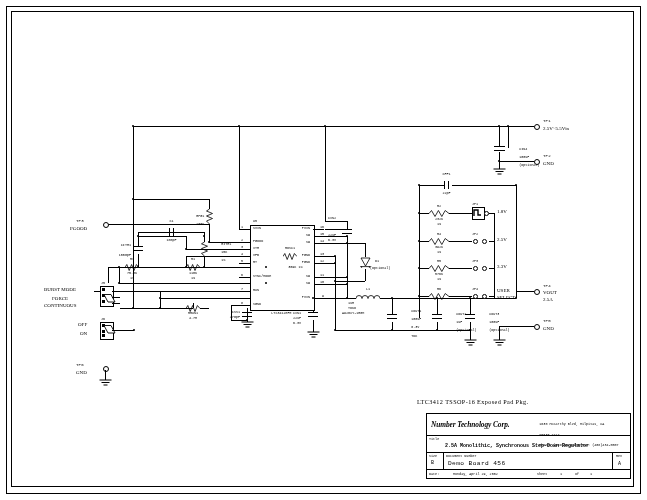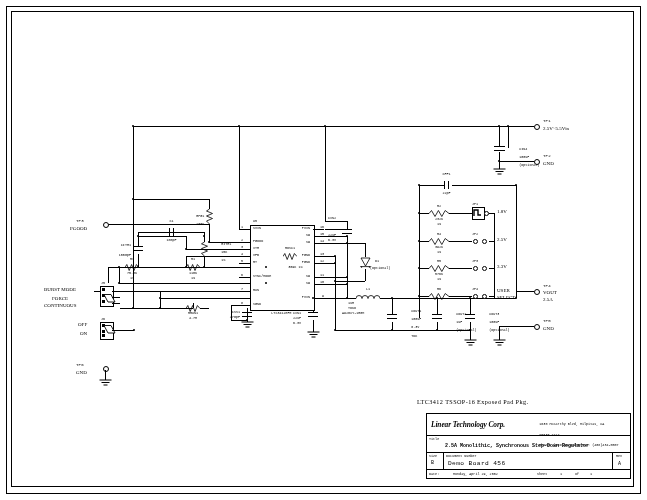--- a/index.html
+++ b/index.html
@@ -647,21 +647,21 @@
     <div class="abs node" style="left:515px;top:184px;"></div>
     <div class="abs node" style="left:498px;top:160px;"></div>
     <div class="abs node" style="left:246px;top:319px;"></div>
   </div>
 
   <div class="abs t6 ser" style="left:417px;top:398px;">LTC3412 TSSOP-16 Exposed Pad Pkg.</div>
 
   <div class="abs tb" style="left:426px;top:413px;width:205px;height:66px;">
 
     <div class="tbrow" style="border-top:none;height:21px;">
-      <div class="abs lt-logo" style="left:4px;top:6px;">Linear Technology Corp.</div>
+      <div class="abs lt-logo" style="left:4px;top:6px;">Number Technology Corp.</div>
       <div class="abs t35" style="left:96px;top:3px;line-height:1.55;">
         <span>1630 McCarthy Blvd, Milpitas, CA</span><br>
         <span>95035-7417</span><br>
         <span>Phone: (408)432-1900 Fax: (408)434-0507</span>
       </div>
     </div>
 
     <div class="tbrow" style="height:17px;">
       <div class="abs t35" style="left:2px;top:1px;">Title</div>
       <div class="abs t5" style="left:18px;top:7px;font-weight:bold;">2.5A Monolithic, Synchronous Step-Down Regulator</div>

